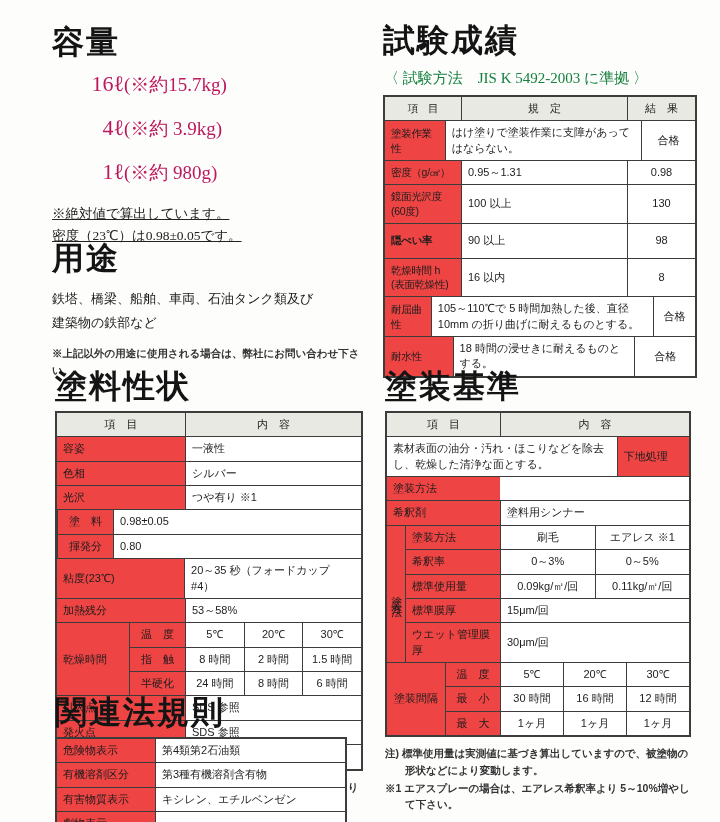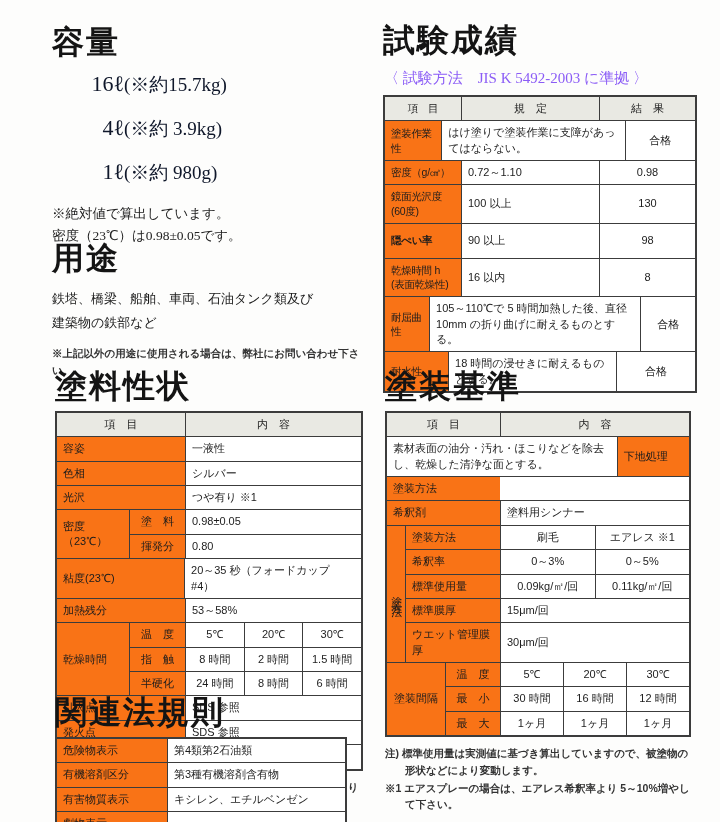--- a/index.html
+++ b/index.html
@@ -9,69 +9,69 @@
     font-family:"Liberation Sans", sans-serif;
   }
   .sec { position:absolute; }
   .h1 {
     font-family:"Liberation Serif", serif;
     font-size:32px; font-weight:bold; color:#141414;
     letter-spacing:2px; margin:0 0 10px 0; line-height:1.15;
   }
   
   .cap-list { padding-left:14px; }
-  .cap-line { font-family:"Liberation Serif", serif; font-size:22px; margin:0 0 17px 0; color:#0f172a; }
+  .cap-line { font-family:"Liberation Serif", serif; font-size:22px; margin:0 0 17px 0; color:#be185d; }
   .cap-qty { display:inline-block; width:58px; text-align:right; }
   .cap-paren { font-size:19px; }
-  .cap-notes { margin-top:6px; font-family:"Liberation Serif", serif; font-size:13.5px; line-height:1.65; color:#222; }
+  .cap-notes { margin-top:6px; font-family:"Liberation Serif", serif; font-size:13.5px; line-height:1.65; color:#222;text-decoration:underline; }
   .cap-note2 { }
   
   .usage-body { font-family:"Liberation Serif", serif; font-size:13px; line-height:1.85; white-space:pre-line; color:#1a1a1a; margin:0 0 10px 0; }
   .small-note { font-size:10.5px; font-weight:bold; color:#333; line-height:1.6; white-space:pre-line; }
   
   .t { border:2px solid #3c3c3c; background:#fff; font-size:11px; line-height:1.4; color:#1c1c1c; box-sizing:border-box; }
   .t * { box-sizing:border-box; }
   .r { display:flex; align-items:stretch; }
   .r + .r, .r + .g, .g + .r, .g + .g { border-top:1px solid #3c3c3c; }
   .g { display:flex; align-items:stretch; }
   .g > .rest { flex:1 1 auto; border-left:1px solid #3c3c3c; min-width:0; }
   .rest > .r + .r { border-top:1px solid #3c3c3c; }
   .c { padding:4px 6px; display:flex; align-items:center; white-space:pre-line; min-height:14px; }
   .c + .c { border-left:1px solid #3c3c3c; }
-  .lab { background:#f97316; }
+  .lab { background:#ef4444; }
   .cc { justify-content:center; text-align:center; }
   .side { display:flex; align-items:center; }
   .vtext { writing-mode:vertical-rl; text-orientation:upright; letter-spacing:3px; justify-content:center; padding:4px 2px; }
   .tbl-note { margin-top:7px; font-size:10.5px; font-weight:bold; color:#333; line-height:1.55; white-space:pre-line; padding-left:1.9em; text-indent:-1.9em; }
   
   .t-test { width:314px; }
   .w-item { width:76px; font-size:10.5px; letter-spacing:-0.3px; }
   .w-spec { flex:1 1 auto; min-width:0; }
-  .w-res  { width:96px; justify-content:center; }
-  .method-line { font-family:"Liberation Serif", serif; font-size:15px; color:#8b5cf6; margin:2px 0 7px 1px; }
+  .w-res  { width:68px; justify-content:center; }
+  .method-line { font-family:"Liberation Serif", serif; font-size:15px; color:#15803d; margin:2px 0 7px 1px; }
   
   .t-paint { width:308px; }
   .p-lab { width:128px; }
   .p-val { flex:1 1 auto; min-width:0; }
   .p-side { width:72px; }
   .p-sub { width:55px; justify-content:center; text-align:center; }
   .p-v3 { flex:1 1 0; justify-content:center; }
   
   .t-coat { width:306px; }
   .k-lab { width:113px; }
   .k-val { flex:1 1 auto; min-width:0; }
   .k-vside { width:18px; }
   .k-sub { width:94px; }
   .k-v2 { flex:1 1 0; justify-content:center; }
   .ki-side { width:58px; justify-content:center; }
   .ki-sub { width:54px; justify-content:center; }
   .hd { background:#e9e9e3; justify-content:center; text-align:center; padding:4px 6px; }
   
   .t-laws { width:292px; }
-  .l-lab { width:110px; }
+  .l-lab { width:98px; }
   .l-val { flex:1 1 auto; min-width:0; }
 </style>
 </head>
 <body>
 
 <div class="page">
 
   <div class="sec" style="left:52px; top:24px; width:312px;">
     <h1 class="h1">容量</h1>
     <div class="cap-list">
@@ -101,21 +101,21 @@
         <div class="c hd w-spec">規　定</div>
         <div class="c hd w-res">結　果</div>
       </div>
       <div class="r">
         <div class="c lab w-item">塗装作業性</div>
         <div class="c w-spec">はけ塗りで塗装作業に支障があってはならない。</div>
         <div class="c w-res">合格</div>
       </div>
       <div class="r">
         <div class="c lab w-item">密度（g/㎤）</div>
-        <div class="c w-spec">0.72～1.10</div>
+        <div class="c w-spec">0.95～1.31</div>
         <div class="c w-res">0.98</div>
       </div>
       <div class="r">
         <div class="c lab w-item">鏡面光沢度
 (60度)</div>
         <div class="c w-spec">100 以上</div>
         <div class="c w-res">130</div>
       </div>
       <div class="r">
         <div class="c lab w-item" style="min-height:34px;font-weight:bold;">隠ぺい率</div>
@@ -154,22 +154,20 @@
       </div>
       <div class="r">
         <div class="c lab p-lab">色相</div>
         <div class="c p-val">シルバー</div>
       </div>
       <div class="r">
         <div class="c lab p-lab">光沢</div>
         <div class="c p-val">つや有り ※1</div>
       </div>
       <div class="g">
-        <div class="c lab p-side side">密度
-（23℃）</div>
         <div class="rest">
           <div class="r">
             <div class="c lab p-sub">塗　料</div>
             <div class="c p-val">0.98±0.05</div>
           </div>
           <div class="r">
             <div class="c lab p-sub">揮発分</div>
             <div class="c p-val">0.80</div>
           </div>
         </div>

